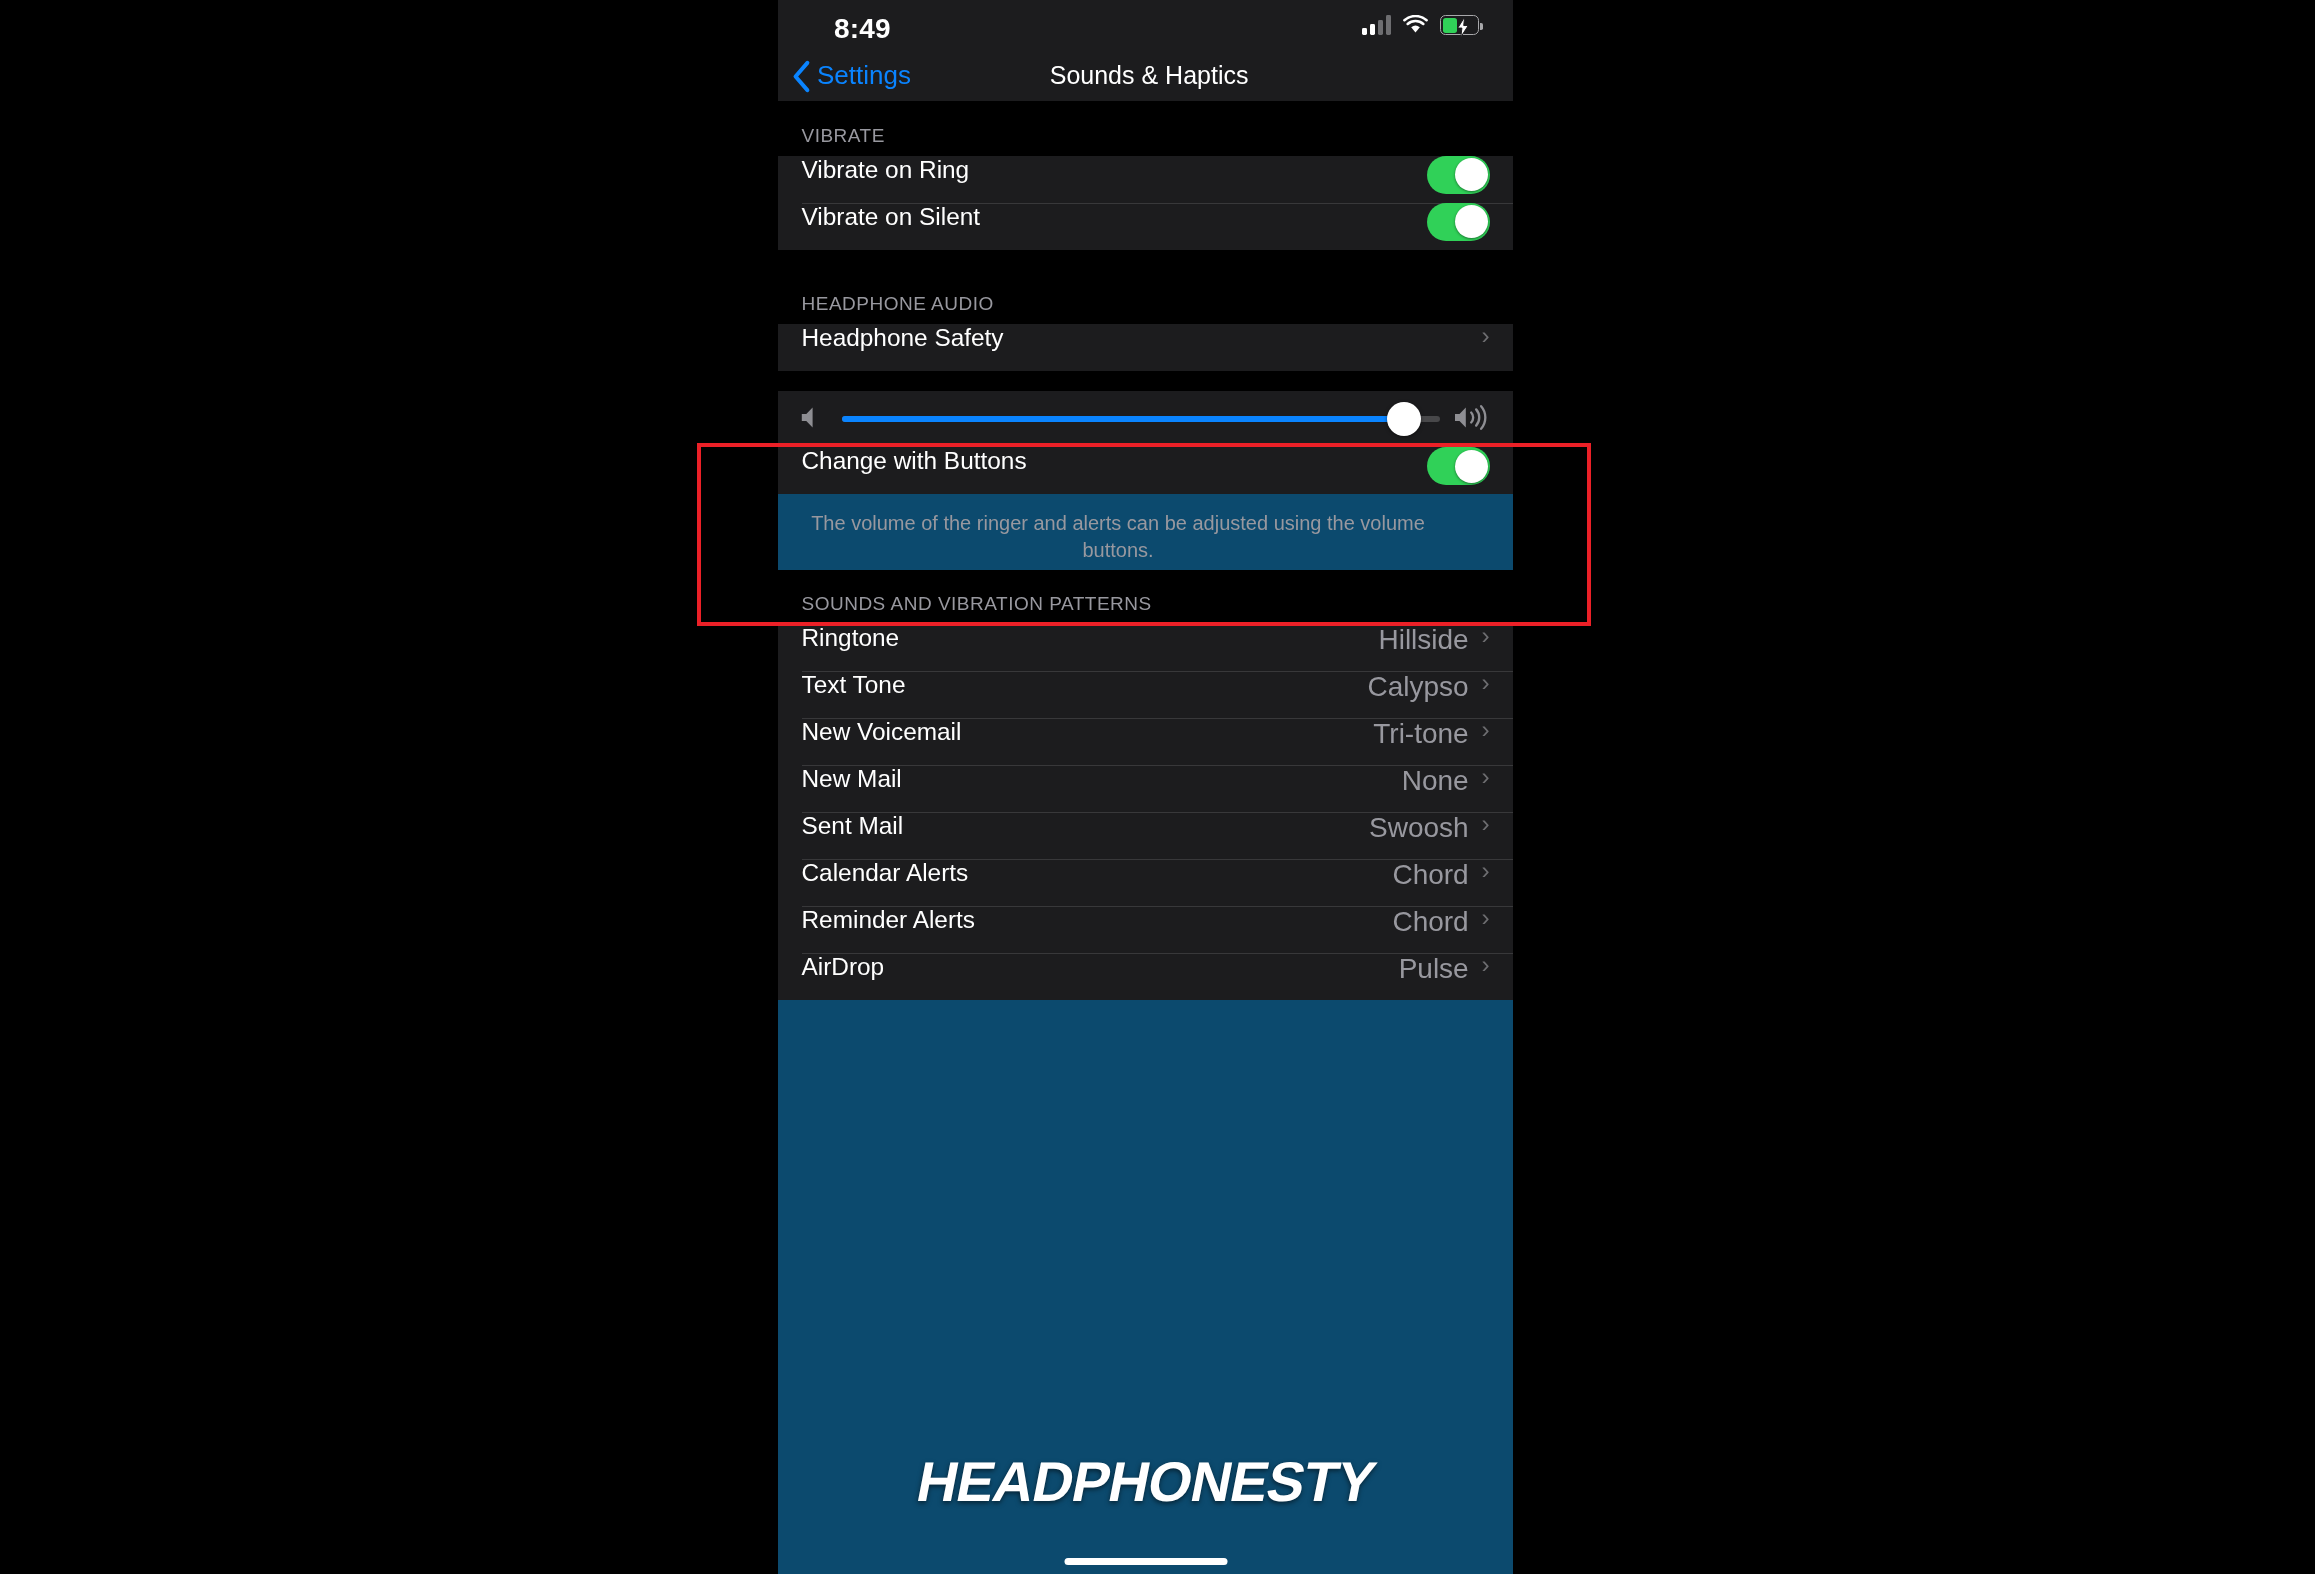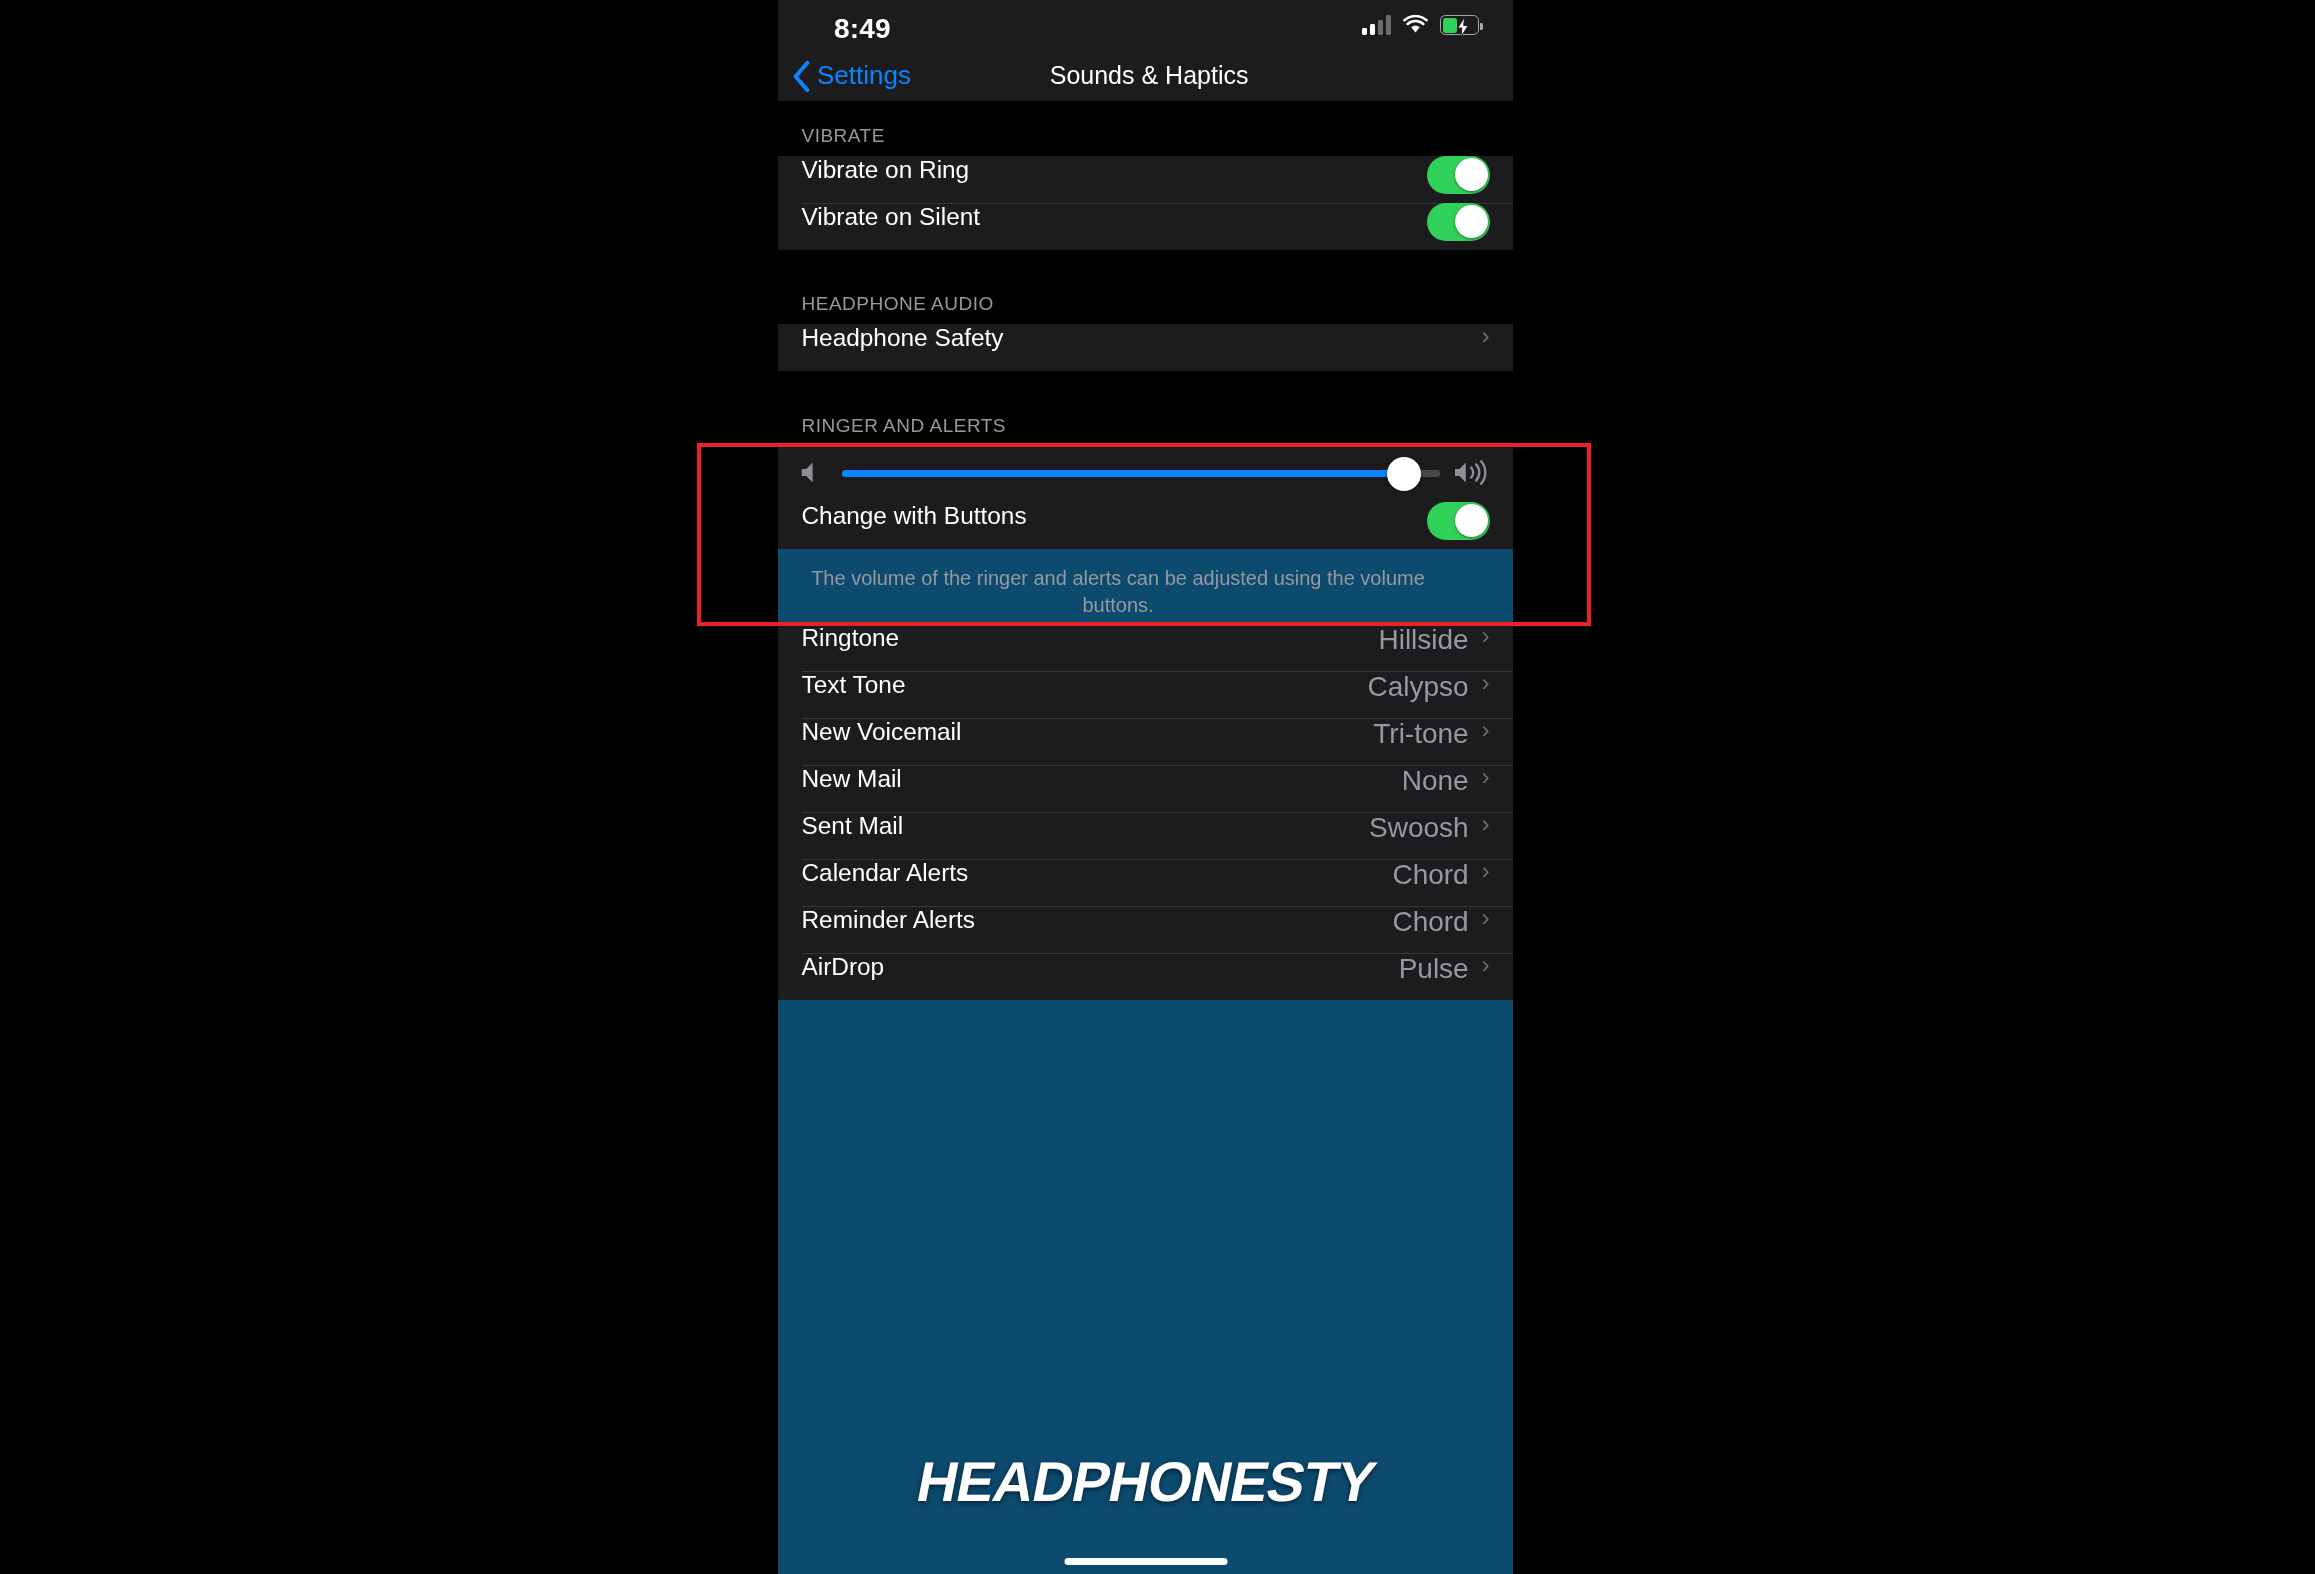--- a/index.html
+++ b/index.html
@@ -367,21 +367,20 @@
       <div class="section-header">HEADPHONE AUDIO</div>
       <div class="group">
         <div class="row">
           <span class="row-label">Headphone Safety</span>
           <span class="chevron-right">›</span>
         </div>
       </div>
 
       <div class="spacer-22"></div>
 
-      <div class="section-header">RINGER AND ALERTS</div>
       <div class="group">
         <div class="slider-row">
           <span>
             <svg width="31" height="27" viewBox="0 0 34 30">
               <path d="M4 11 h5 L16 4 v22 L9 19 H4 Z" fill="#8e8e93"></path>
             </svg>
           </span>
           <span class="slider-track-wrap">
             <span class="slider-track"></span>
             <span class="slider-fill" style="width: 94%;"></span>
@@ -398,20 +397,21 @@
         </div>
         <div class="row">
           <span class="row-label">Change with Buttons</span>
           <span class="switch">
               <span class="knob"></span>
             </span>
         </div>
       </div>
       <div class="footnote">The volume of the ringer and alerts can be adjusted using the volume buttons.</div>
 
+      <div class="section-header">SOUNDS AND VIBRATION PATTERNS</div>
       <div class="group">
 
         <div class="row">
           <span class="row-label">Ringtone</span>
           <span class="row-value">Hillside</span>
           <span class="chevron-right">›</span>
         </div>
 
         <div class="row">
           <span class="row-label">Text Tone</span>

